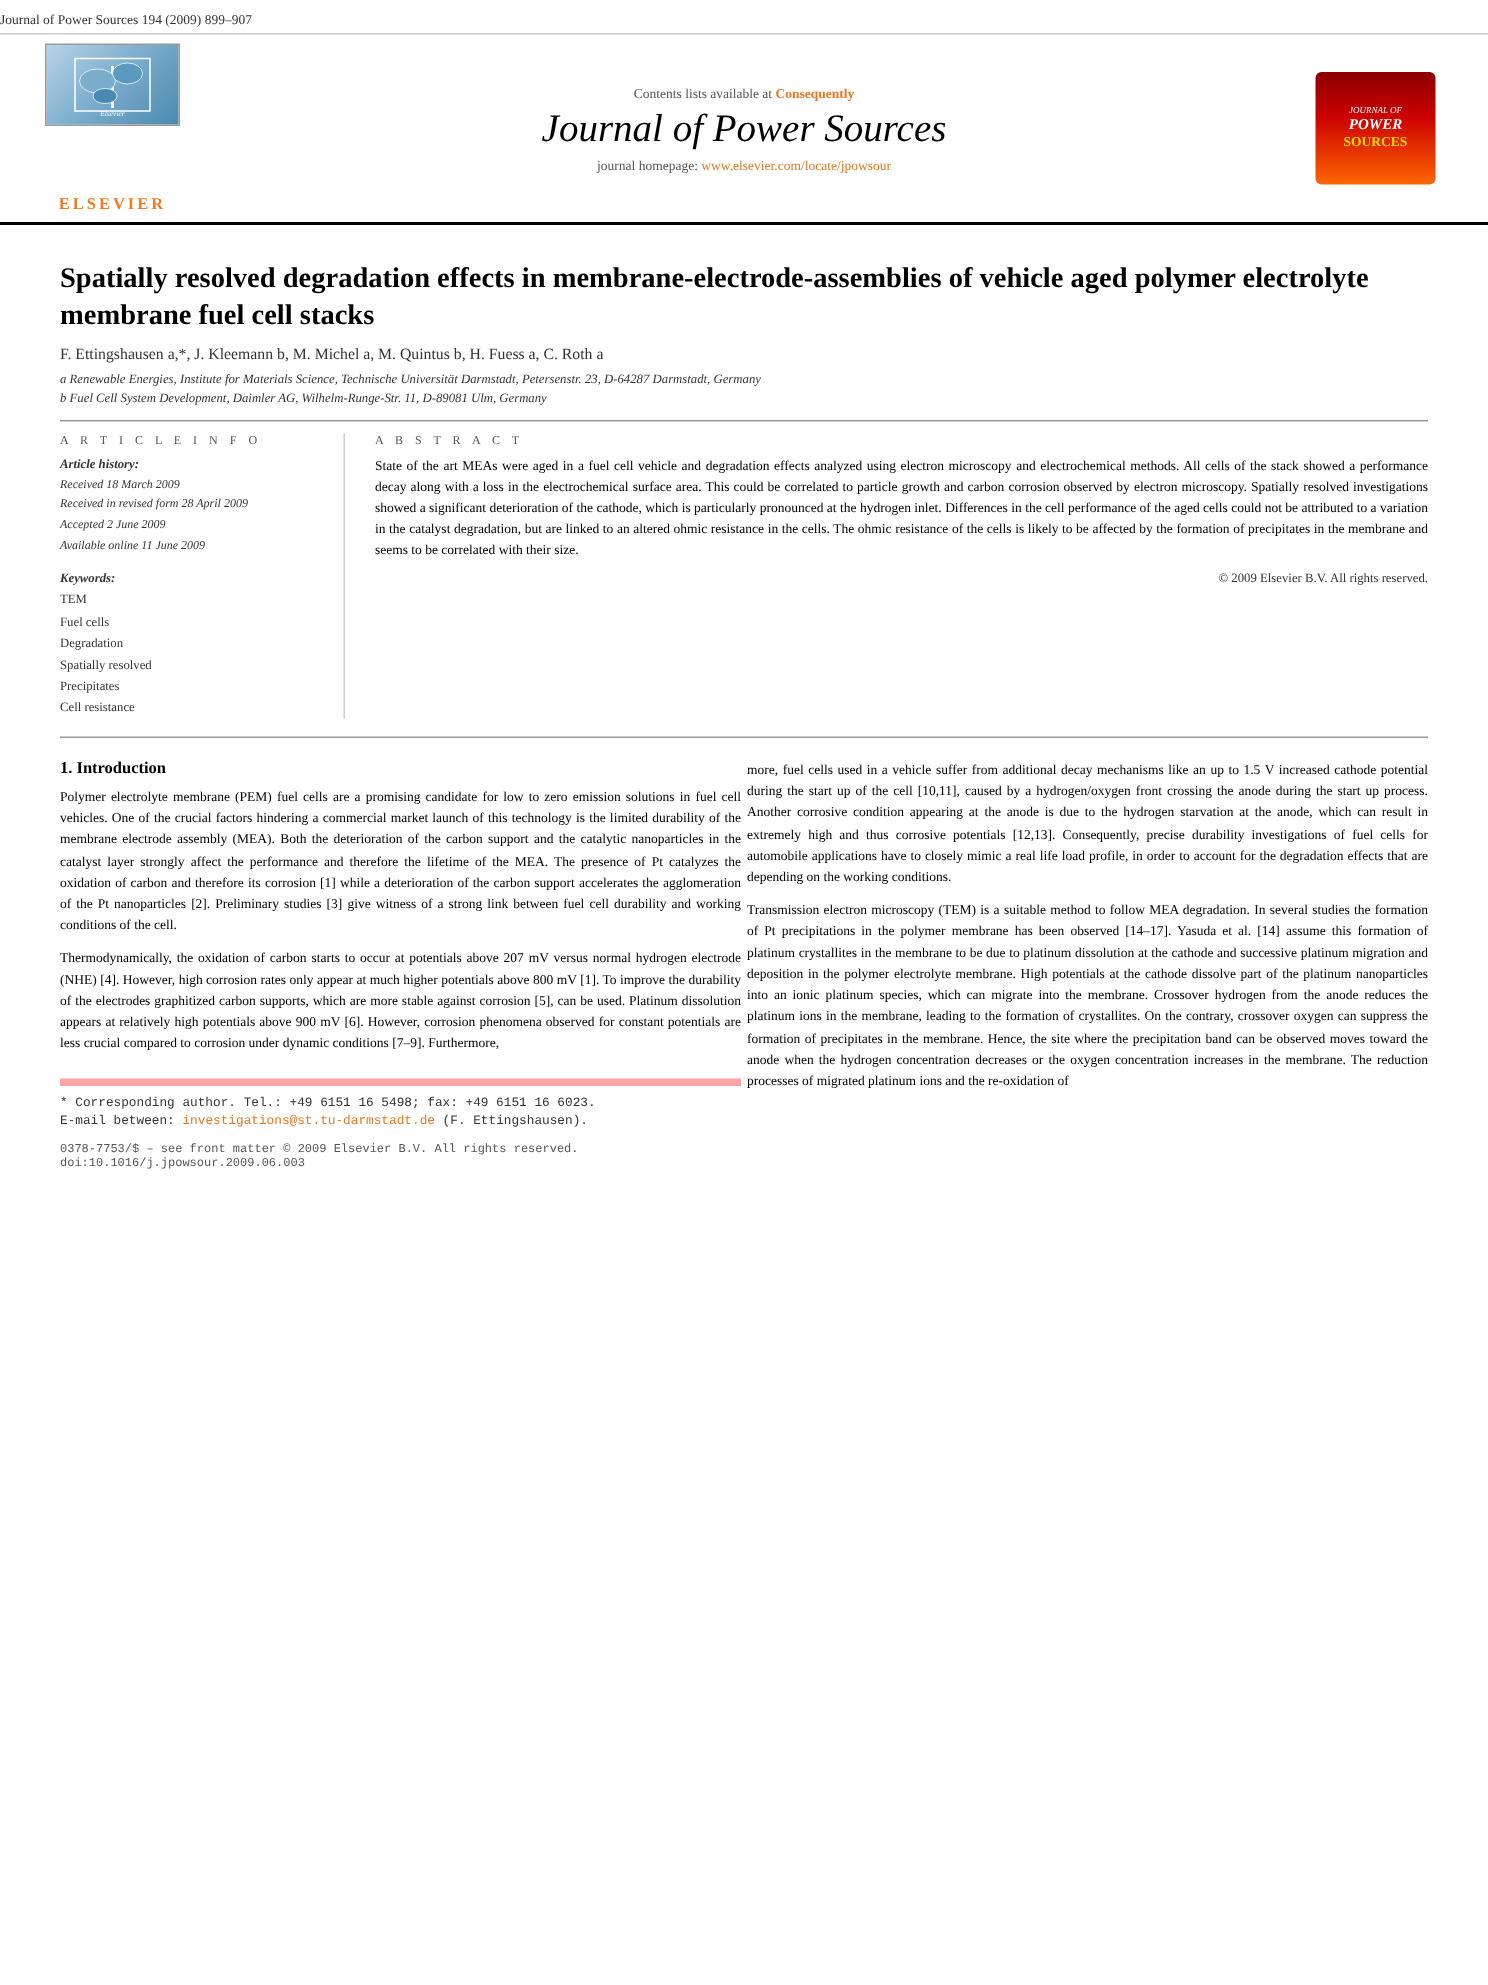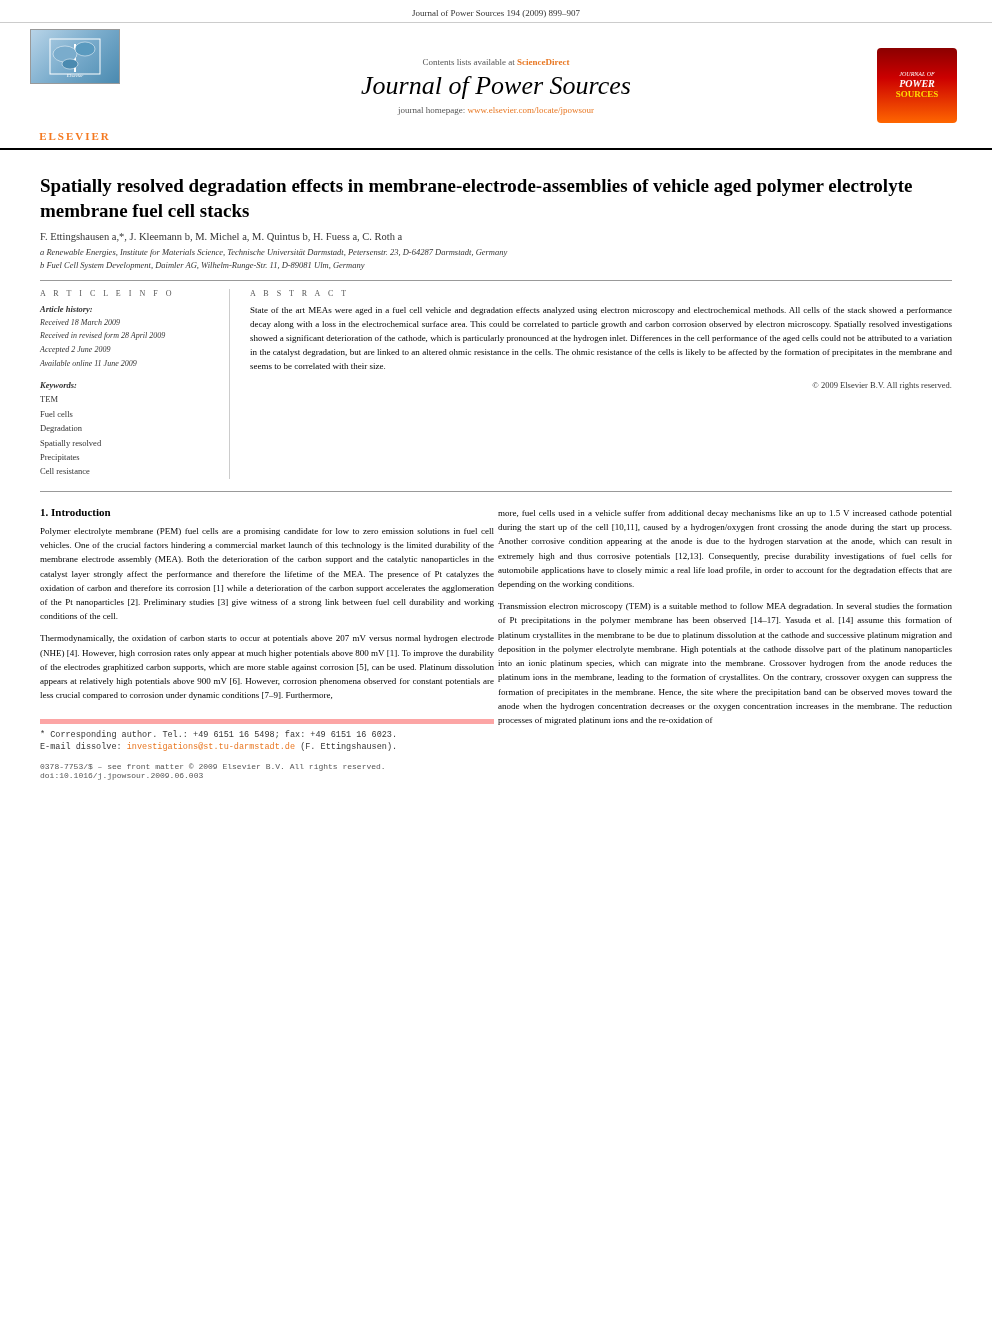--- a/index.html
+++ b/index.html
@@ -14,21 +14,20 @@
 
     .page {
       width: 992px;
       min-height: 1323px;
       background: #fff;
       padding: 0;
     }
 
     
     .top-journal-ref {
-      text-align: center;
       font-size: 9px;
       color: #333;
       padding: 8px 0 4px 0;
       border-bottom: 1px solid #ccc;
     }
 
     .header-band {
       display: flex;
       align-items: center;
       justify-content: space-between;
@@ -311,21 +310,21 @@
             <text x="30" y="43" fill="#fff" font-size="5" text-anchor="middle" font-style="italic">Elsevier</text>
           </svg>
         </div>
         <div class="elsevier-text">ELSEVIER</div>
       </div>
     </div>
 
     <div class="header-center">
       <div class="contents-line">
         <span>Contents lists available at</span>
-        <span class="science-direct-link">ScienceDirect</span>
+        <span class="science-direct-link">Consequently</span>
       </div>
       <div class="journal-title-main">Journal of Power Sources</div>
       <div class="journal-homepage">
         <span>journal homepage:</span>
         <span class="homepage-link">www.elsevier.com/locate/jpowsour</span>
       </div>
     </div>
 
     <div class="header-right">
       <div class="journal-badge">
@@ -387,21 +386,21 @@
     <div class="main-content">
 
       <div class="left-col">
         <div class="section-heading">1.  Introduction</div>
         <div class="body-text">Polymer electrolyte membrane (PEM) fuel cells are a promising candidate for low to zero emission solutions in fuel cell vehicles. One of the crucial factors hindering a commercial market launch of this technology is the limited durability of the membrane electrode assembly (MEA). Both the deterioration of the carbon support and the catalytic nanoparticles in the catalyst layer strongly affect the performance and therefore the lifetime of the MEA. The presence of Pt catalyzes the oxidation of carbon and therefore its corrosion [1] while a deterioration of the carbon support accelerates the agglomeration of the Pt nanoparticles [2]. Preliminary studies [3] give witness of a strong link between fuel cell durability and working conditions of the cell.</div>
         <div class="body-text">Thermodynamically, the oxidation of carbon starts to occur at potentials above 207 mV versus normal hydrogen electrode (NHE) [4]. However, high corrosion rates only appear at much higher potentials above 800 mV [1]. To improve the durability of the electrodes graphitized carbon supports, which are more stable against corrosion [5], can be used. Platinum dissolution appears at relatively high potentials above 900 mV [6]. However, corrosion phenomena observed for constant potentials are less crucial compared to corrosion under dynamic conditions [7–9]. Furthermore,</div>
 
         <div class="article-footer">
           <div class="footnote-star">* Corresponding author. Tel.: +49 6151 16 5498; fax: +49 6151 16 6023.</div>
           <div class="footnote-star">
-            <span>E-mail dissolve:</span>
+            <span>E-mail between:</span>
             <span style="color:#e87722;">investigations@st.tu-darmstadt.de</span>
             <span>(F. Ettingshausen).</span>
           </div>
           <div class="footer-bottom">
             <div>0378-7753/$ – see front matter © 2009 Elsevier B.V. All rights reserved.</div>
           </div>
           <div class="doi-line">doi:10.1016/j.jpowsour.2009.06.003</div>
         </div>
       </div>
 

